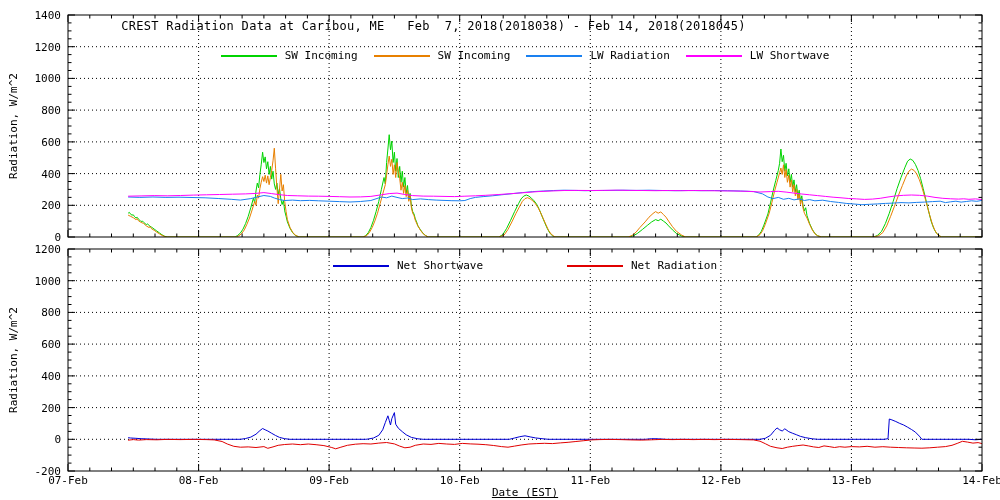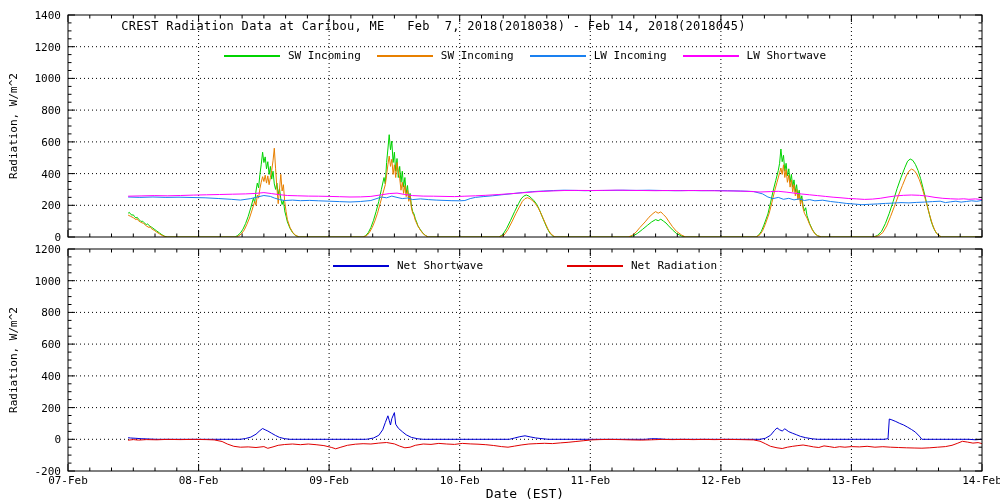--- a/index.html
+++ b/index.html
@@ -9,21 +9,21 @@
   .ovl{position:absolute;white-space:pre;}
   .title{left:68px;top:19px;width:731px;text-align:center;font-size:12px;letter-spacing:.3px;}
   .legend{left:68px;width:914px;display:flex;justify-content:center;align-items:center;font-size:11px;}
   .legend.top{top:49px;gap:16px;}
   .legend.bot{top:259px;gap:84px;}
   .lg-item{display:flex;align-items:center;gap:8px;}
   .lg-line{width:56px;height:2px;display:inline-block;}
   .ylab{left:-47px;width:122px;height:14px;line-height:14px;text-align:center;font-size:11px;
         transform:rotate(-90deg);transform-origin:center;}
   .ylab.p0{top:119px;} .ylab.p1{top:353px;}
-  .xlab{left:68px;top:486px;width:914px;text-align:center;font-size:13px;}
+  .xlab{left:68px;top:486px;width:914px;text-align:center;font-size:11px;text-decoration:underline;}
 </style>
 </head>
 <body>
 
 <div class="stage">
   <svg id="plot" width="1000" height="500">
       <g>
         <g stroke="#000" stroke-width="1" stroke-dasharray="1 3">
           <line x1="198.6" y1="15" x2="198.6" y2="237"></line>
           <line x1="329.1" y1="15" x2="329.1" y2="237"></line>
@@ -399,21 +399,21 @@
     <span class="lg-item">
       <span class="lg-line" style="background: rgb(0, 212, 0);"></span>
       <span>SW Incoming</span>
     </span>
     <span class="lg-item">
       <span class="lg-line" style="background: rgb(232, 128, 0);"></span>
       <span>SW Incoming</span>
     </span>
     <span class="lg-item">
       <span class="lg-line" style="background: rgb(26, 128, 240);"></span>
-      <span>LW Incoming</span>
+      <span>LW Radiation</span>
     </span>
     <span class="lg-item">
       <span class="lg-line" style="background: rgb(255, 0, 255);"></span>
       <span>LW Shortwave</span>
     </span>
   </div>
 
   <div class="ovl legend bot">
     <span class="lg-item">
       <span class="lg-line" style="background: rgb(0, 0, 212);"></span>

